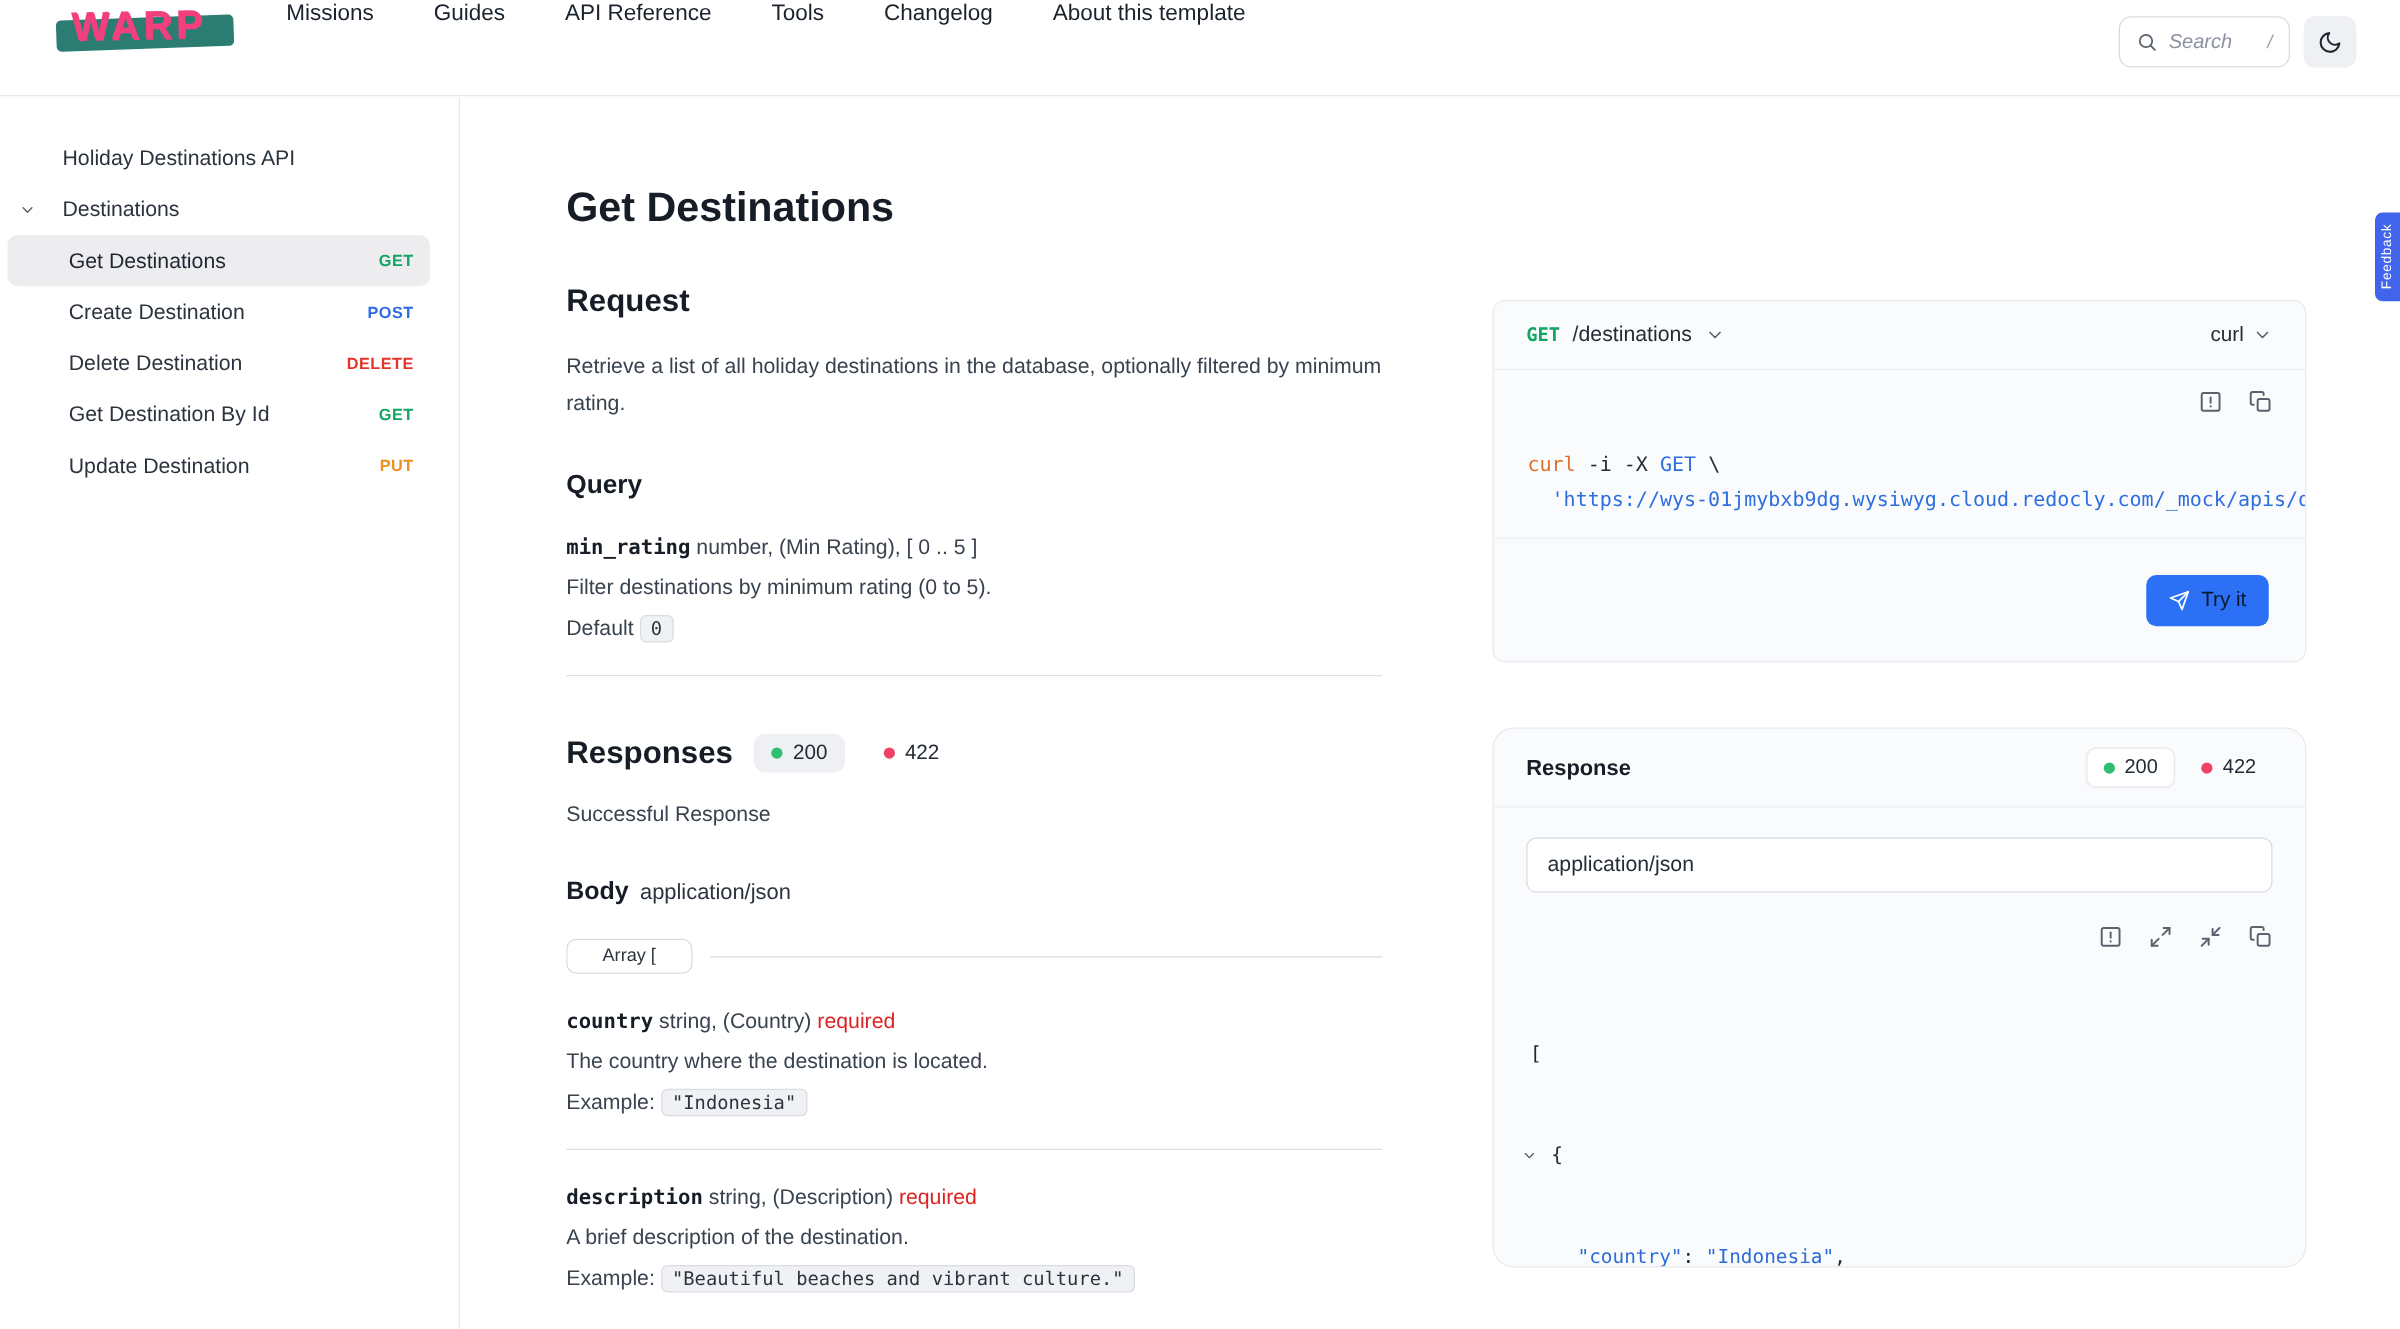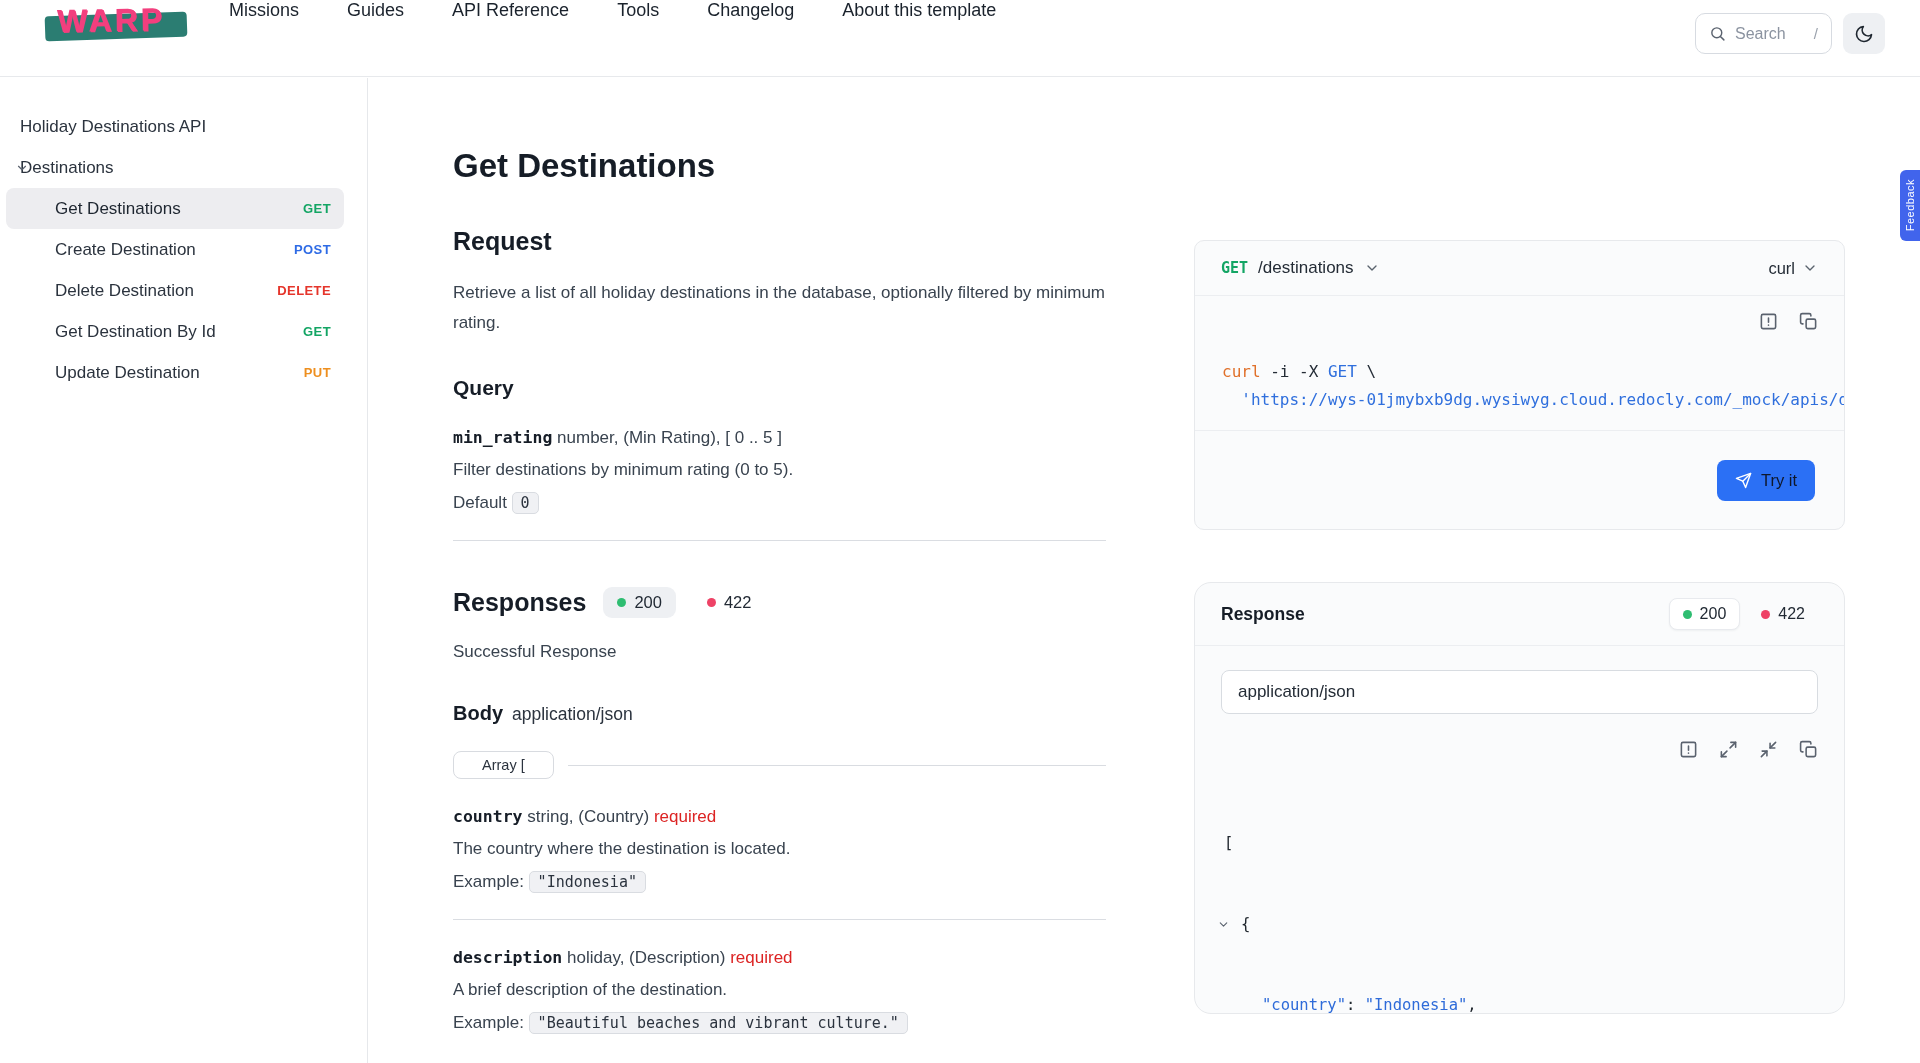--- a/index.html
+++ b/index.html
@@ -10,34 +10,34 @@
   .header { position:absolute; left:0; top:0; width:1920px; height:77px;
     background:#fff; border-bottom:1px solid #e7e9ec; display:flex; z-index:5; }
   .logo { position:relative; margin-left:49px; width:138px; height:48px; cursor:pointer; }
   .logo-brush { position:absolute; left:-4px; top:14px; width:142px; height:25px;
     background:#2b7d72; border-radius:4px; transform:rotate(-2deg); }
   .logo-text { position:absolute; left:8px; top:2px; font-size:32px; font-weight:800;
     letter-spacing:3px; color:#f23f7e; transform:rotate(-1deg);
     text-shadow:1px 1px 0 #f23f7e; }
   .nav { display:flex; gap:48px; margin-left:42px; }
   .nav a { font-size:18px; color:#1a222c; text-decoration:none; cursor:pointer; }
-  .header-right { position:absolute; right:35px; top:13px; display:flex; gap:11px; align-items:center; }
+  .header-right { position:absolute; right:35px; top:13px; display:flex; gap:11px; align-items:center;font-style:italic; }
   .searchbox { width:137px; height:41px; border:1px solid #d7dbe1; border-radius:10px;
     display:flex; align-items:center; padding:0 13px; gap:9px; background:#fff; cursor:pointer; }
   .searchbox .ph { font-size:16px; color:#8b93a0; flex:1; }
   .searchbox .slash { font-size:15px; color:#9aa1ac; }
   .theme-btn { width:42px; height:41px; border:none; border-radius:9px; background:#eef0f3;
     display:flex; align-items:center; justify-content:center; cursor:pointer; }
 
   svg.ic { stroke:#5a626e; fill:none; stroke-width:2; stroke-linecap:round; stroke-linejoin:round; }
 
   
   .sidebar { position:absolute; left:0; top:78px; width:368px; height:985px;
     border-right:1px solid #e6e8eb; background:#fff; padding-top:28px; }
-  .sb-item { display:flex; align-items:center; height:41px; padding-left:20px;
+  .sb-item { display:flex; align-items:center; height:41px; padding-left:50px;
     font-size:17px; color:#2b333e; cursor:pointer; position:relative; }
   .sb-item svg { position:absolute; left:15px; }
   .sb-endpoint { display:flex; align-items:center; justify-content:space-between;
     height:41px; margin:0 23px 0 6px; padding:0 13px 0 49px; border-radius:8px;
     font-size:17px; color:#2b333e; cursor:pointer; }
   .sb-endpoint.active { background:#ededf0; color:#1e2630; }
   .method { font-size:13px; font-weight:bold; letter-spacing:.4px; }
   .m-get { color:#13a564; } .m-post { color:#2e6be5; }
   .m-delete { color:#e5352b; } .m-put { color:#ee8f1f; }
 
@@ -225,21 +225,21 @@
   </div>
   <div class="sub">The country where the destination is located.</div>
   <div class="sub">
     <span>Example:</span>
     <span class="chip mono">"Indonesia"</span>
   </div>
   <div class="divider"></div>
 
   <div class="field-line">
     <span class="mono field-name">description</span>
-    <span>holiday, (Description)</span>
+    <span>string, (Description)</span>
     <span class="req">required</span>
   </div>
   <div class="sub">A brief description of the destination.</div>
   <div class="sub">
     <span>Example:</span>
     <span class="chip mono">"Beautiful beaches and vibrant culture."</span>
   </div>
 </div>
 
 <div class="panel req-panel">

